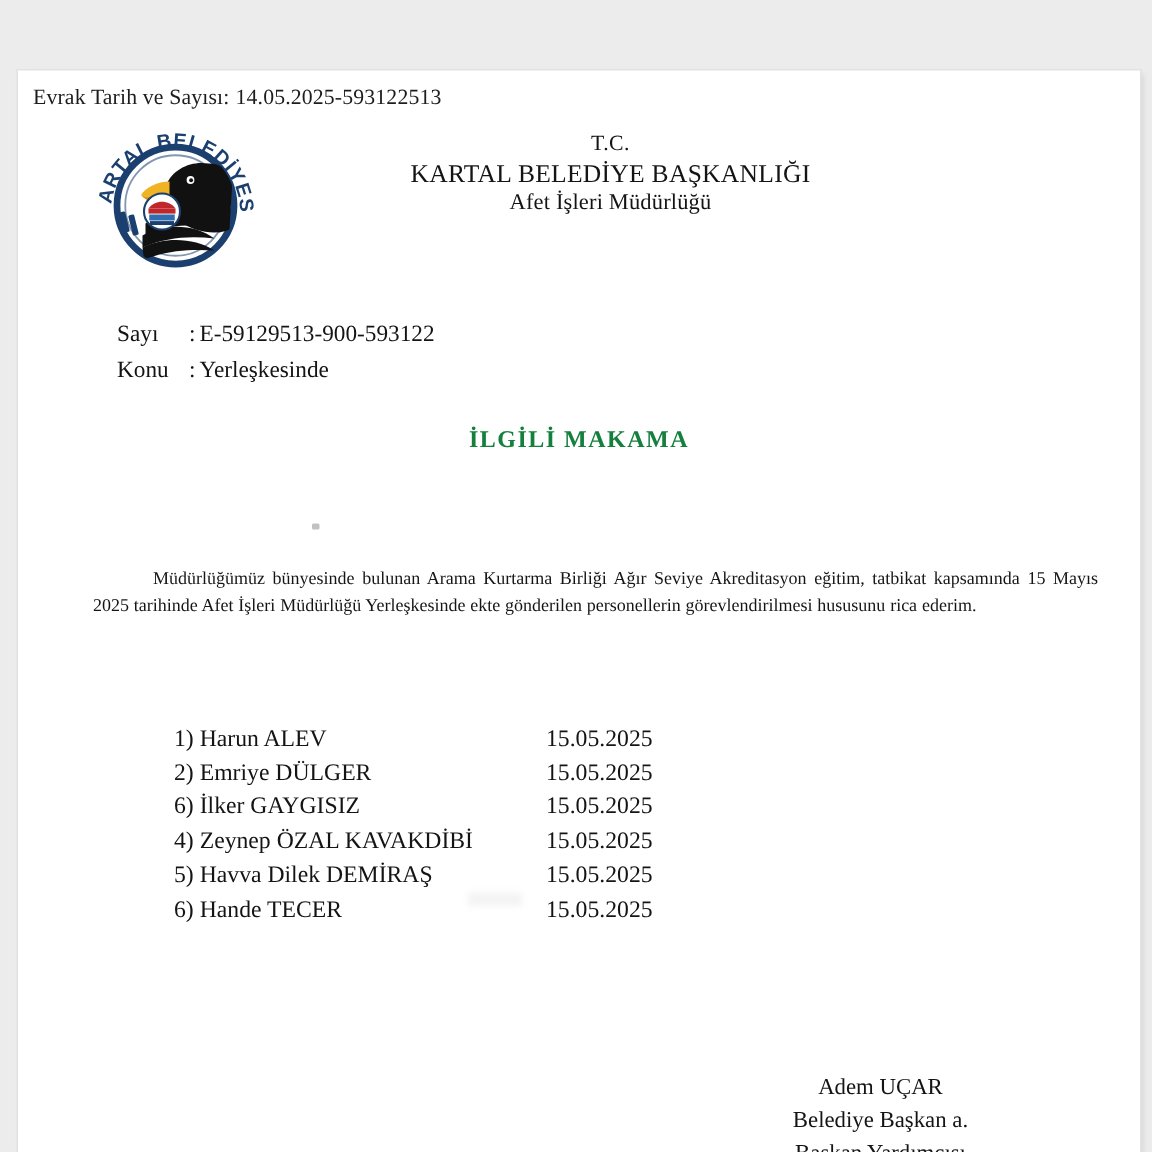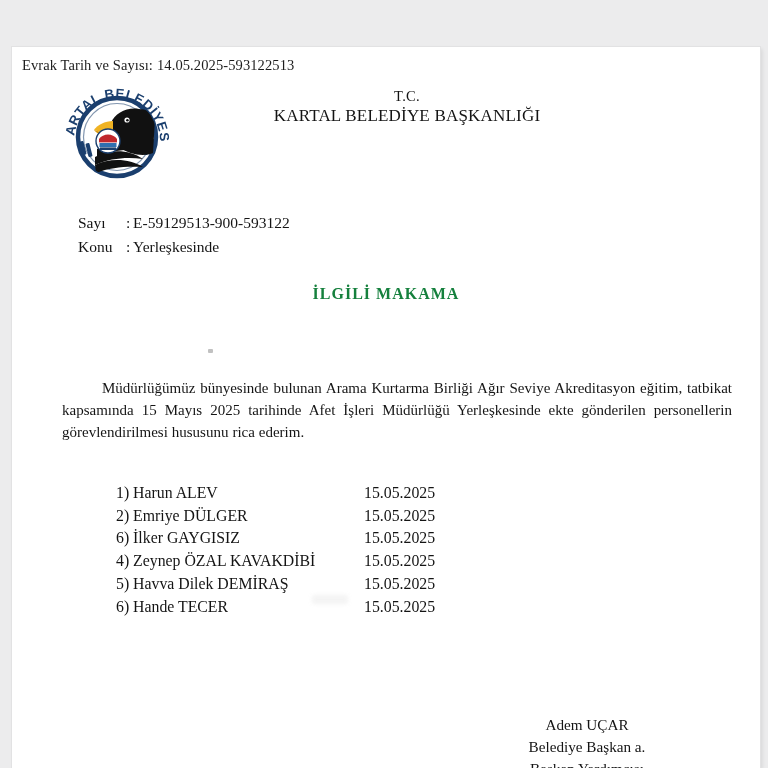--- a/index.html
+++ b/index.html
@@ -140,21 +140,21 @@
     opacity: 0.16;
     filter: blur(2px);
   }
 
   
   #body-paragraph {
     position: absolute;
     left: 50px;
     top: 330px;
     width: 670px;
-    font-size: 15px;
+    font-size: 12px;
     line-height: 1.48;
     color: #151515;
     text-align: justify;
     text-indent: 40px;
     word-spacing: 0.2px;
   }
 
   
   #personnel-list {
     position: absolute;
@@ -243,20 +243,21 @@
 
         <text font-family="Liberation Sans, sans-serif" font-size="13.2" font-weight="bold" fill="#1b3f6e" letter-spacing="0.6">
           <textPath href="#arcPath" startOffset="50%" text-anchor="middle">KARTAL BELEDİYESİ</textPath>
         </text>
       </svg>
     </div>
 
     <div id="org-header">
       <div class="line-tc">T.C.</div>
       <div class="line-main">KARTAL BELEDİYE BAŞKANLIĞI</div>
+      <div class="line-sub">Afet İşleri Müdürlüğü</div>
     </div>
 
     <div id="meta">
       <div class="meta-row">
         <span class="meta-label">Sayı</span><span class="meta-sep">:</span><span>E-59129513-900-593122</span>
       </div>
       <div class="meta-row">
         <span class="meta-label">Konu</span><span class="meta-sep">:</span><span>Yerleşkesinde</span>
       </div>
     </div>

